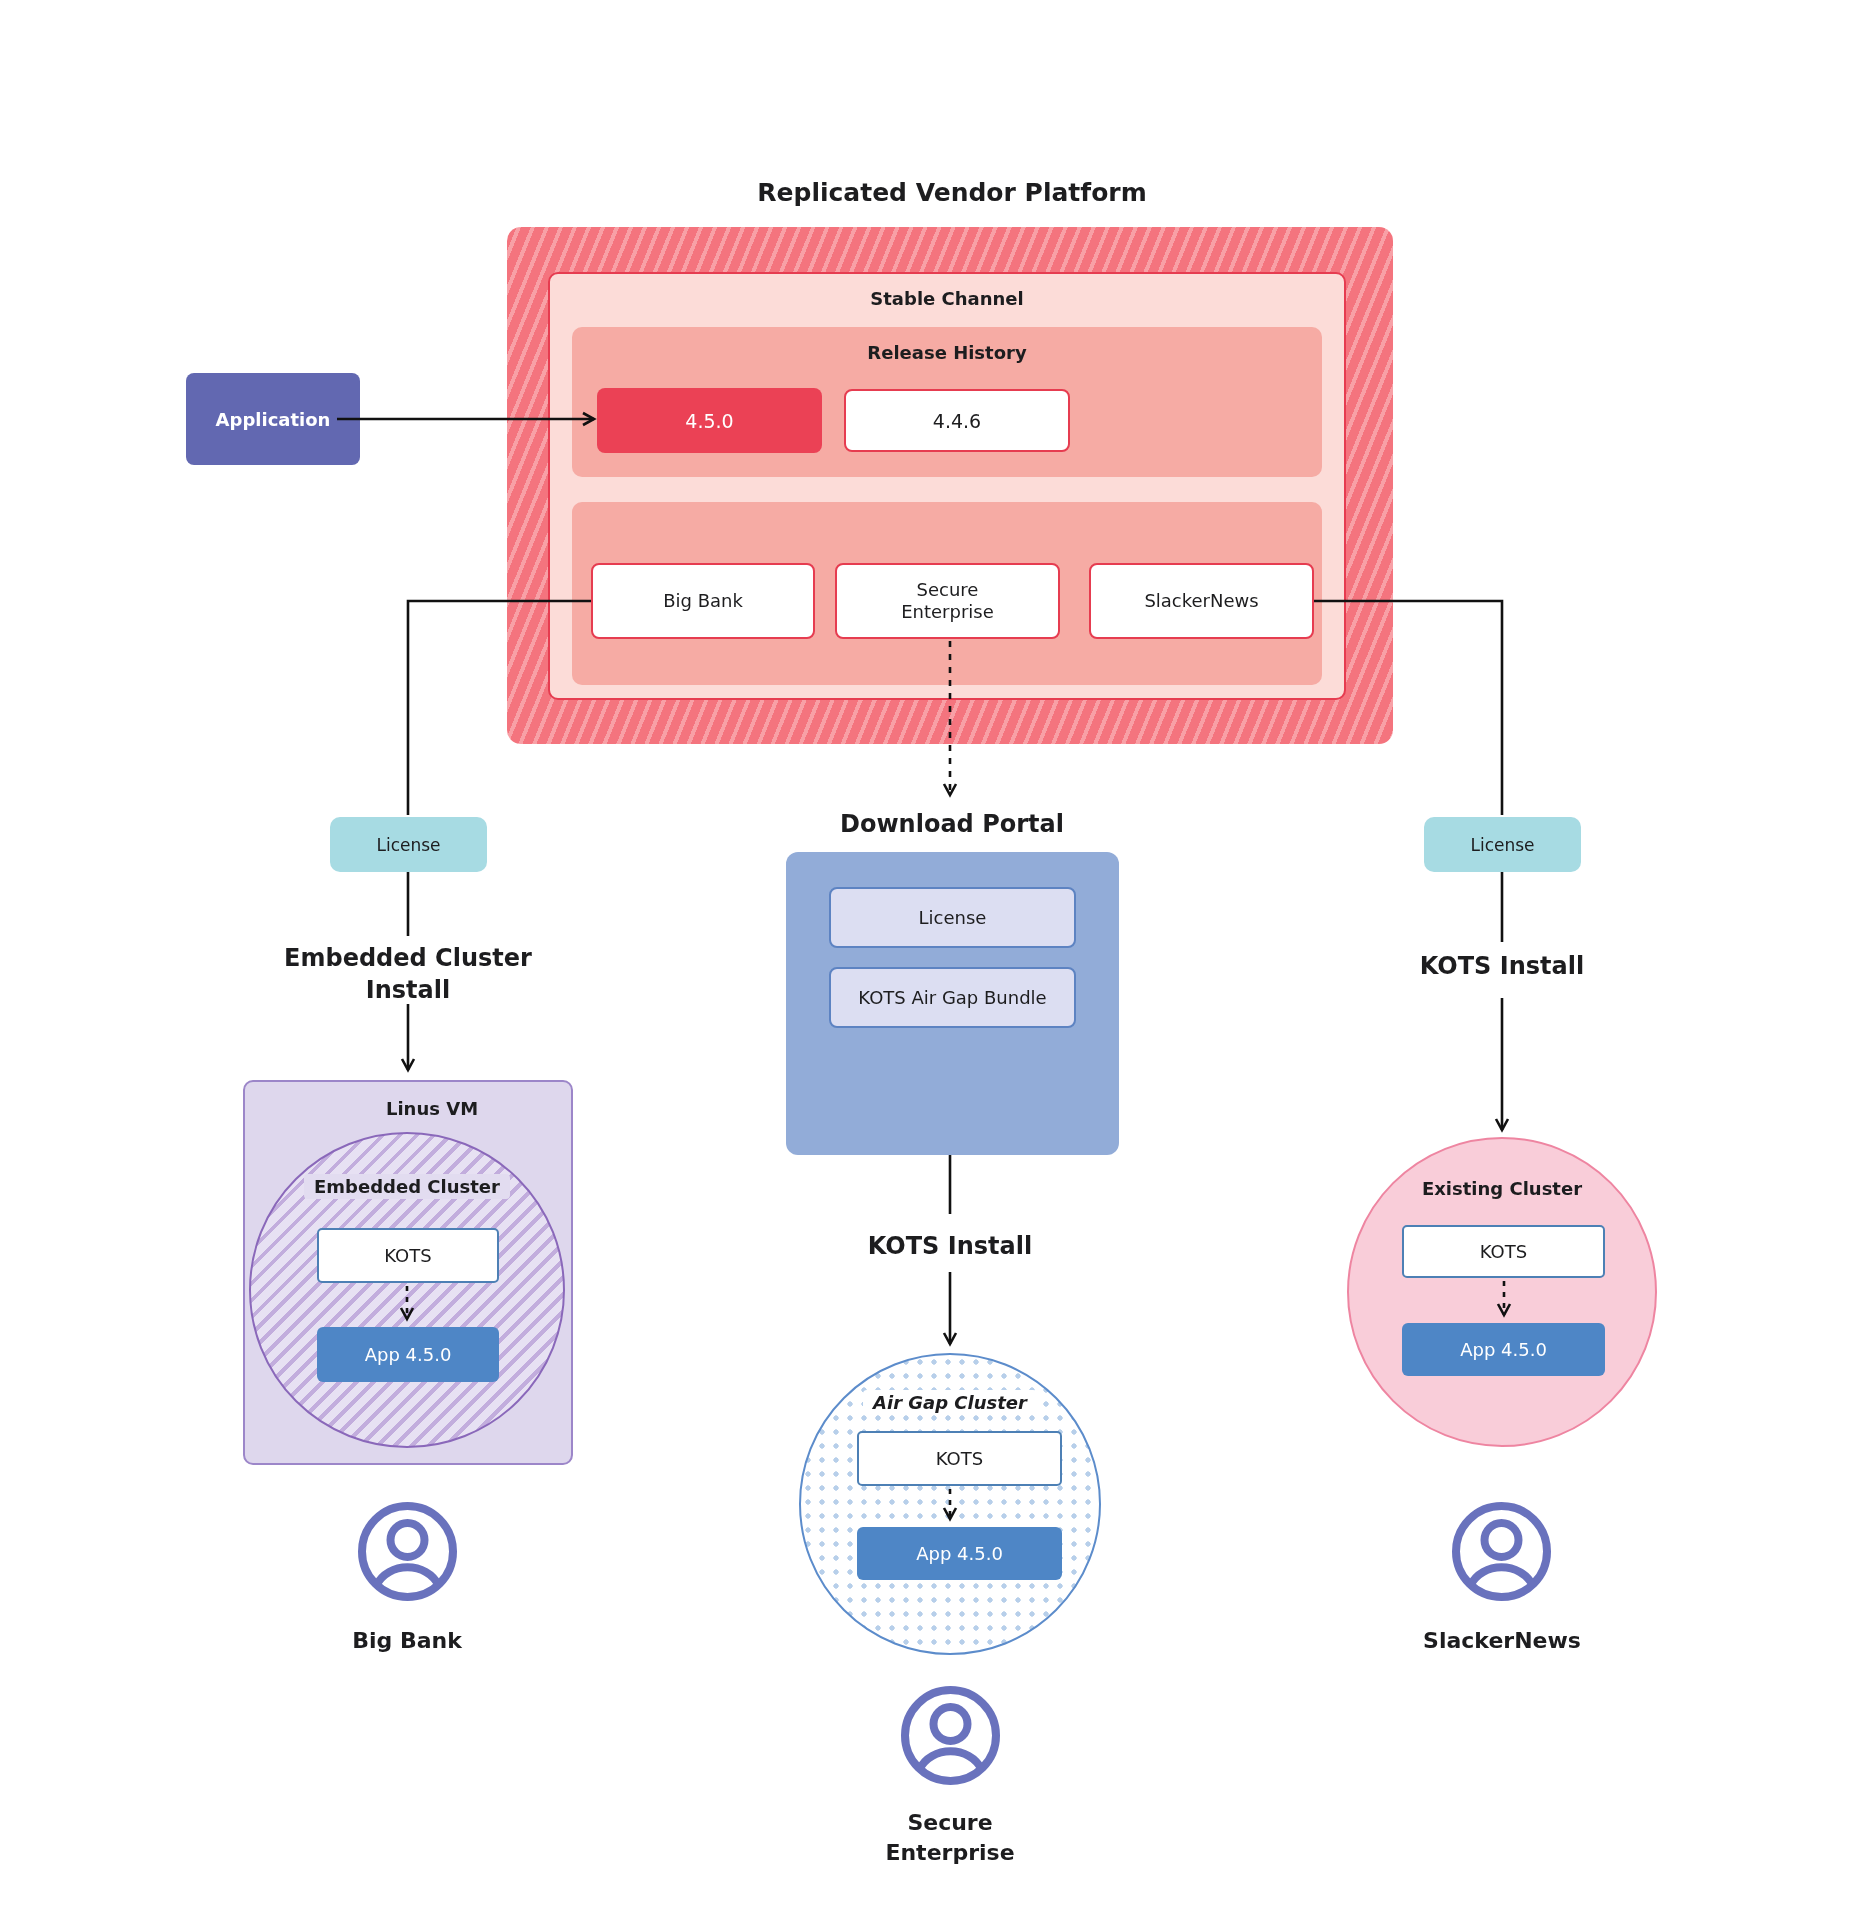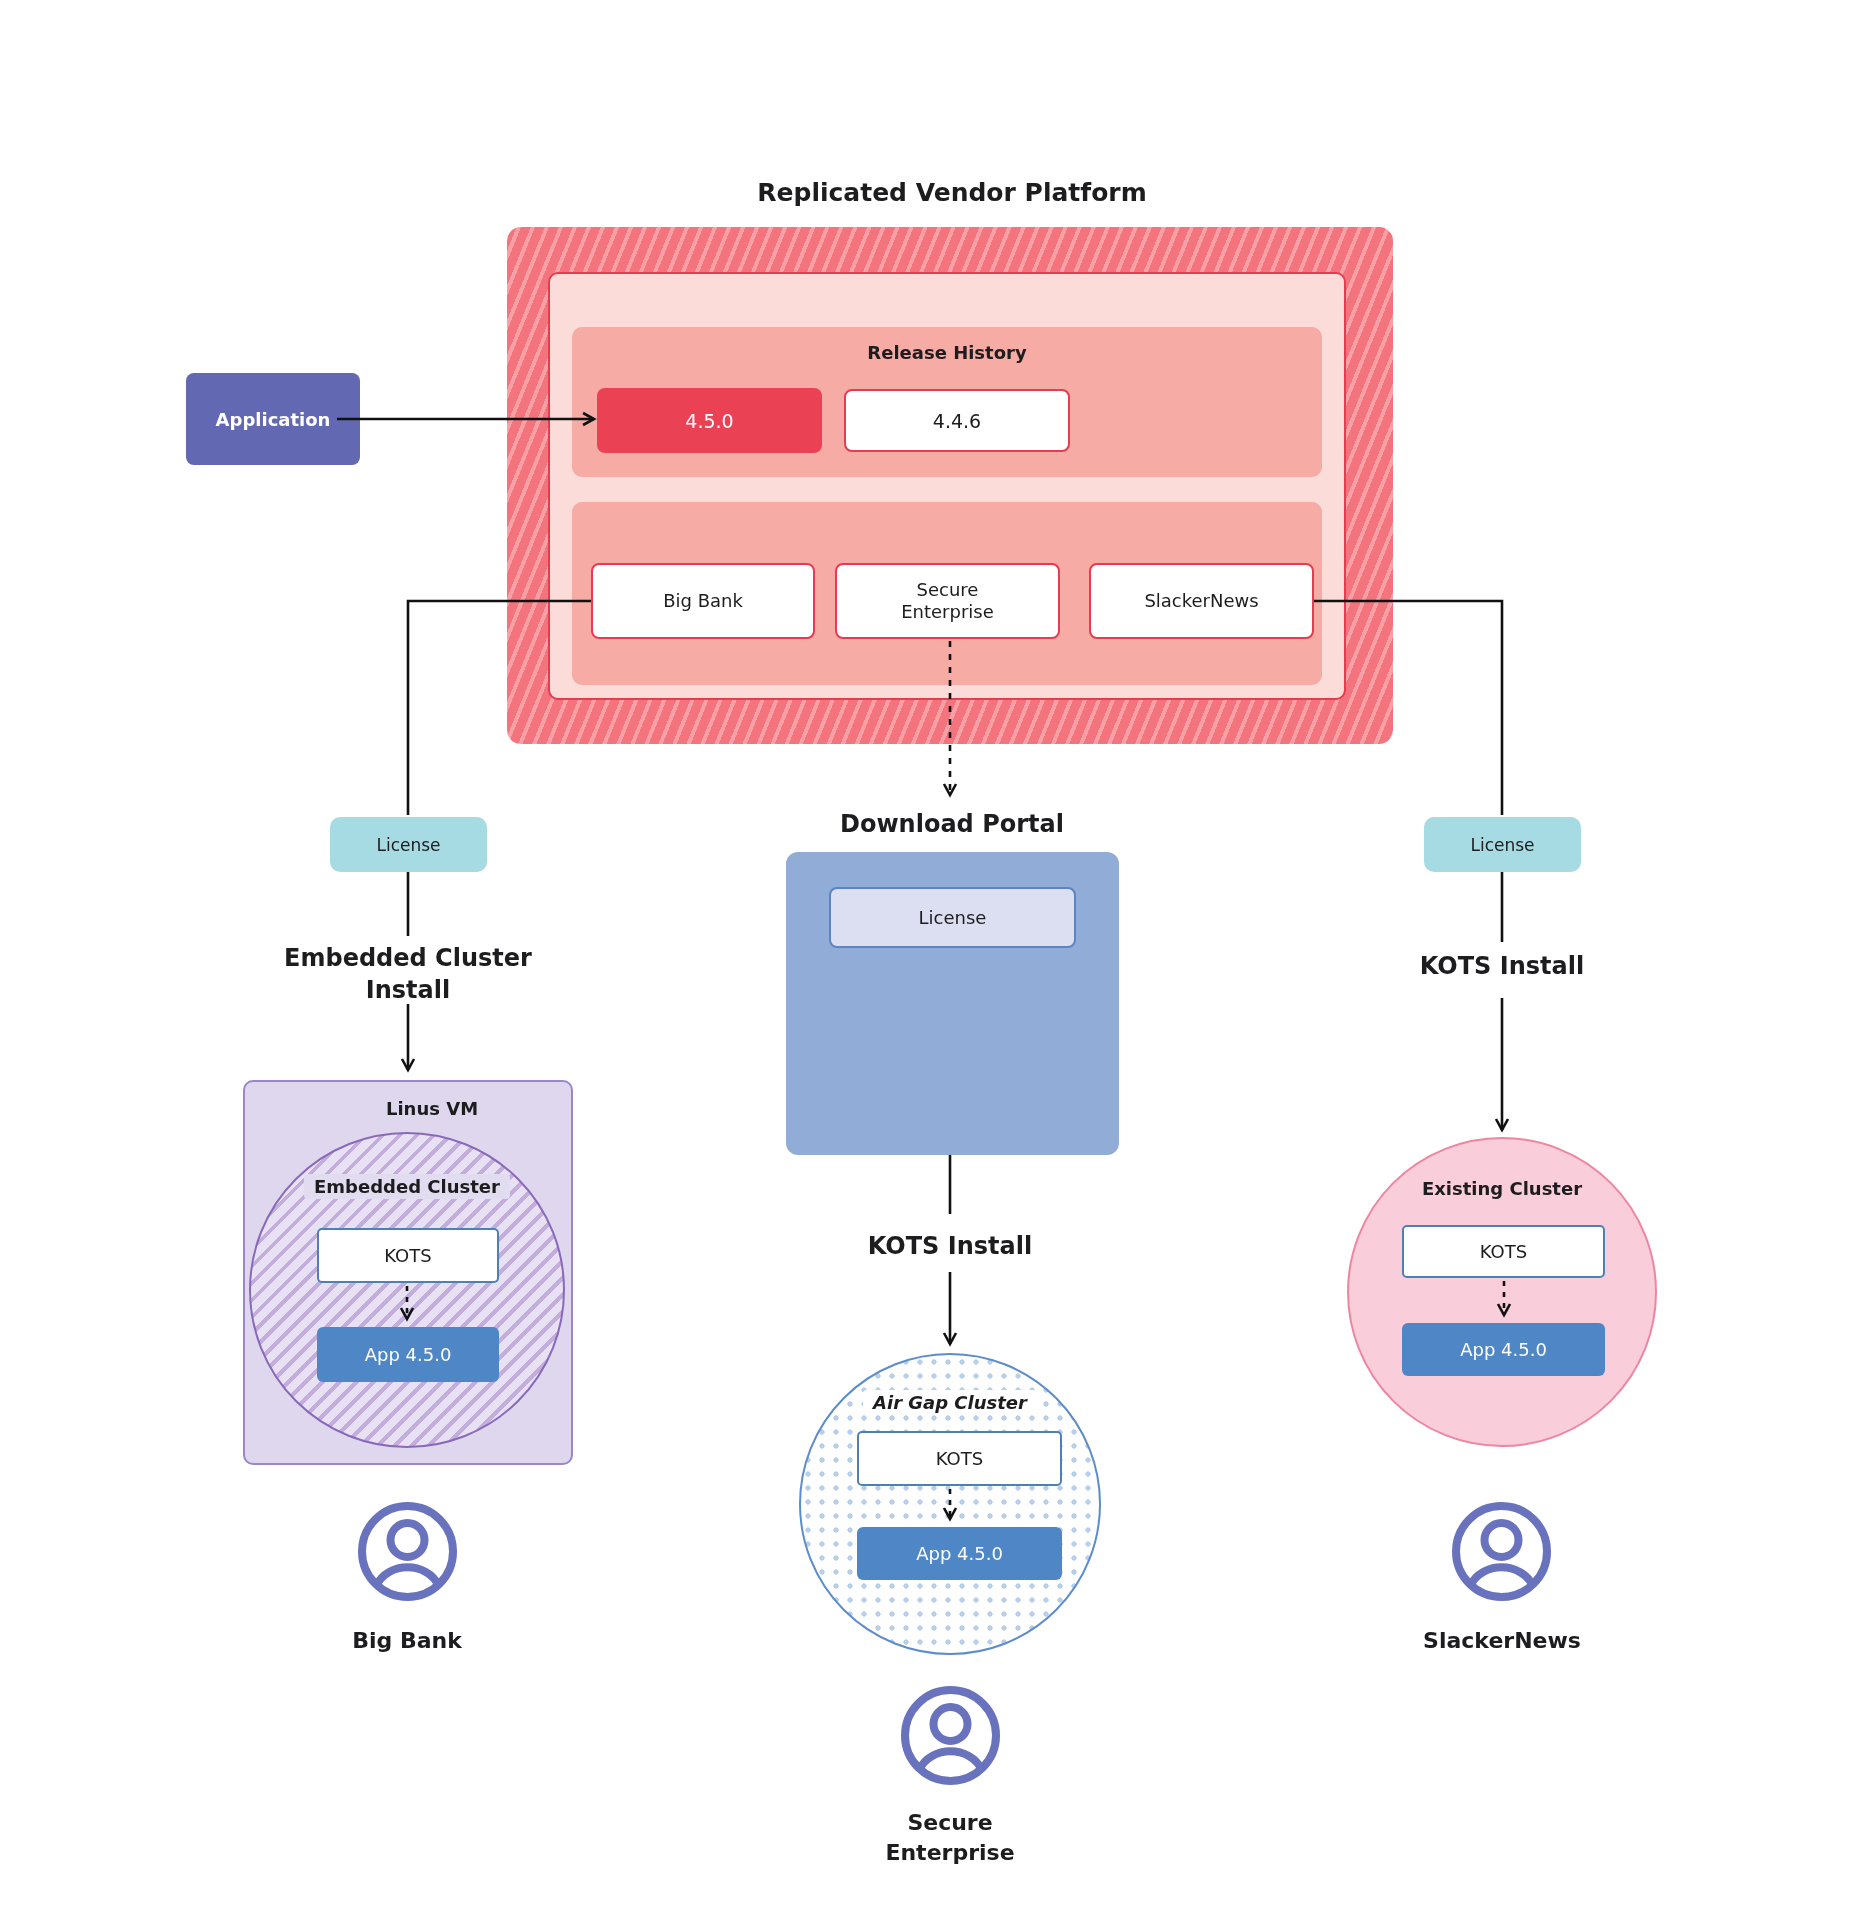--- a/index.html
+++ b/index.html
@@ -94,20 +94,21 @@
 </style>
 </head>
 <body>
 
 <div class="canvas">
 
   <div class="abs page-title center-text ui">Replicated Vendor Platform</div>
 
   <div class="abs platform"></div>
   <div class="abs stable"></div>
+  <div class="abs hdr center-text stable-label ui">Stable Channel</div>
 
   <div class="abs section-salmon release-history"></div>
   <div class="abs hdr center-text rh-label ui">Release History</div>
   <div class="abs flexc rel-active ui">4.5.0</div>
   <div class="abs flexc rel-prev ui">4.4.6</div>
 
   <div class="abs section-salmon customers"></div>
   <div class="abs flexc cust-box cust-bb ui">Big Bank</div>
   <div class="abs flexc cust-box cust-se ui">
     <span>
@@ -133,20 +134,21 @@
   <svg class="abs ui" style="left:356px;top:1500px;" width="103" height="103" viewBox="0 0 103 103">
     <circle cx="51.5" cy="51.5" r="45.5" fill="none" stroke="#6972bd" stroke-width="8"></circle>
     <circle cx="51.5" cy="40" r="17" fill="none" stroke="#6972bd" stroke-width="8"></circle>
     <path d="M20,86 C32,61 71,61 83,86" fill="none" stroke="#6972bd" stroke-width="8"></path>
   </svg>
   <div class="abs user-label center-text bb-label ui">Big Bank</div>
 
   <div class="abs flow-label center-text portal-label ui">Download Portal</div>
   <div class="abs portal"></div>
   <div class="abs flexc portal-item pi-1 ui">License</div>
+  <div class="abs flexc portal-item pi-2 ui">KOTS Air Gap Bundle</div>
   <div class="abs flow-label center-text kots-install-c ui">KOTS Install</div>
   <div class="abs airgap-circle"></div>
   <div class="abs hdr center-text ag-label ui"><span class="chip-white">Air Gap Cluster</span></div>
   <div class="abs flexc kots-box kots-c ui">KOTS</div>
   <div class="abs flexc app-box app-c ui">App 4.5.0</div>
   <svg class="abs ui" style="left:899px;top:1684px;" width="103" height="103" viewBox="0 0 103 103">
     <circle cx="51.5" cy="51.5" r="45.5" fill="none" stroke="#6972bd" stroke-width="8"></circle>
     <circle cx="51.5" cy="40" r="17" fill="none" stroke="#6972bd" stroke-width="8"></circle>
     <path d="M20,86 C32,61 71,61 83,86" fill="none" stroke="#6972bd" stroke-width="8"></path>
   </svg>

